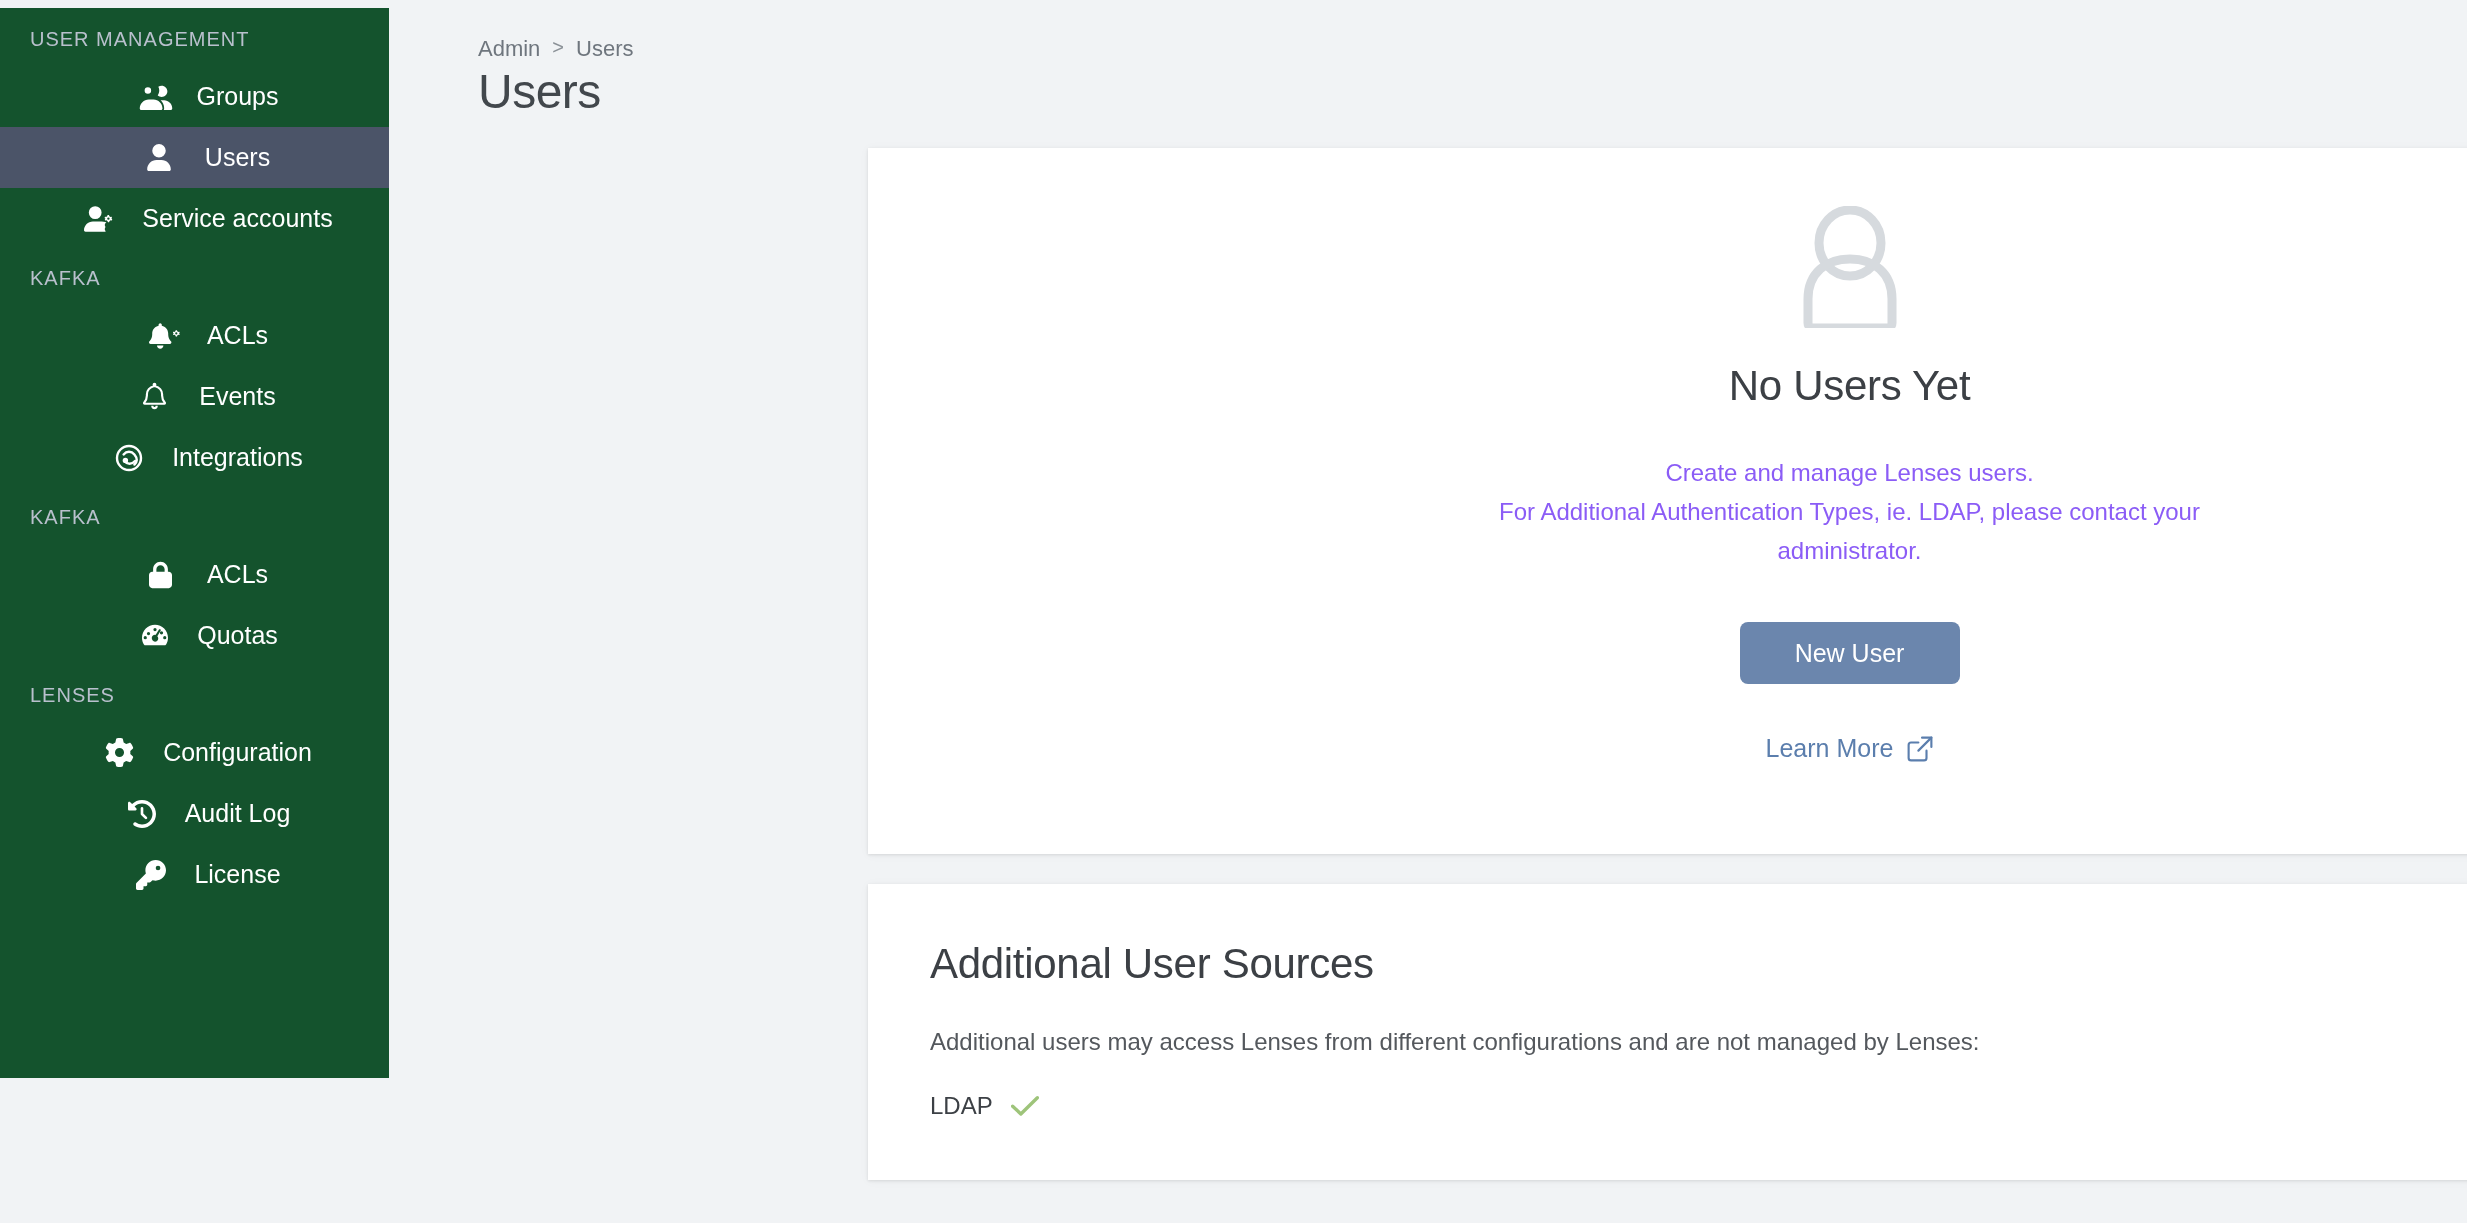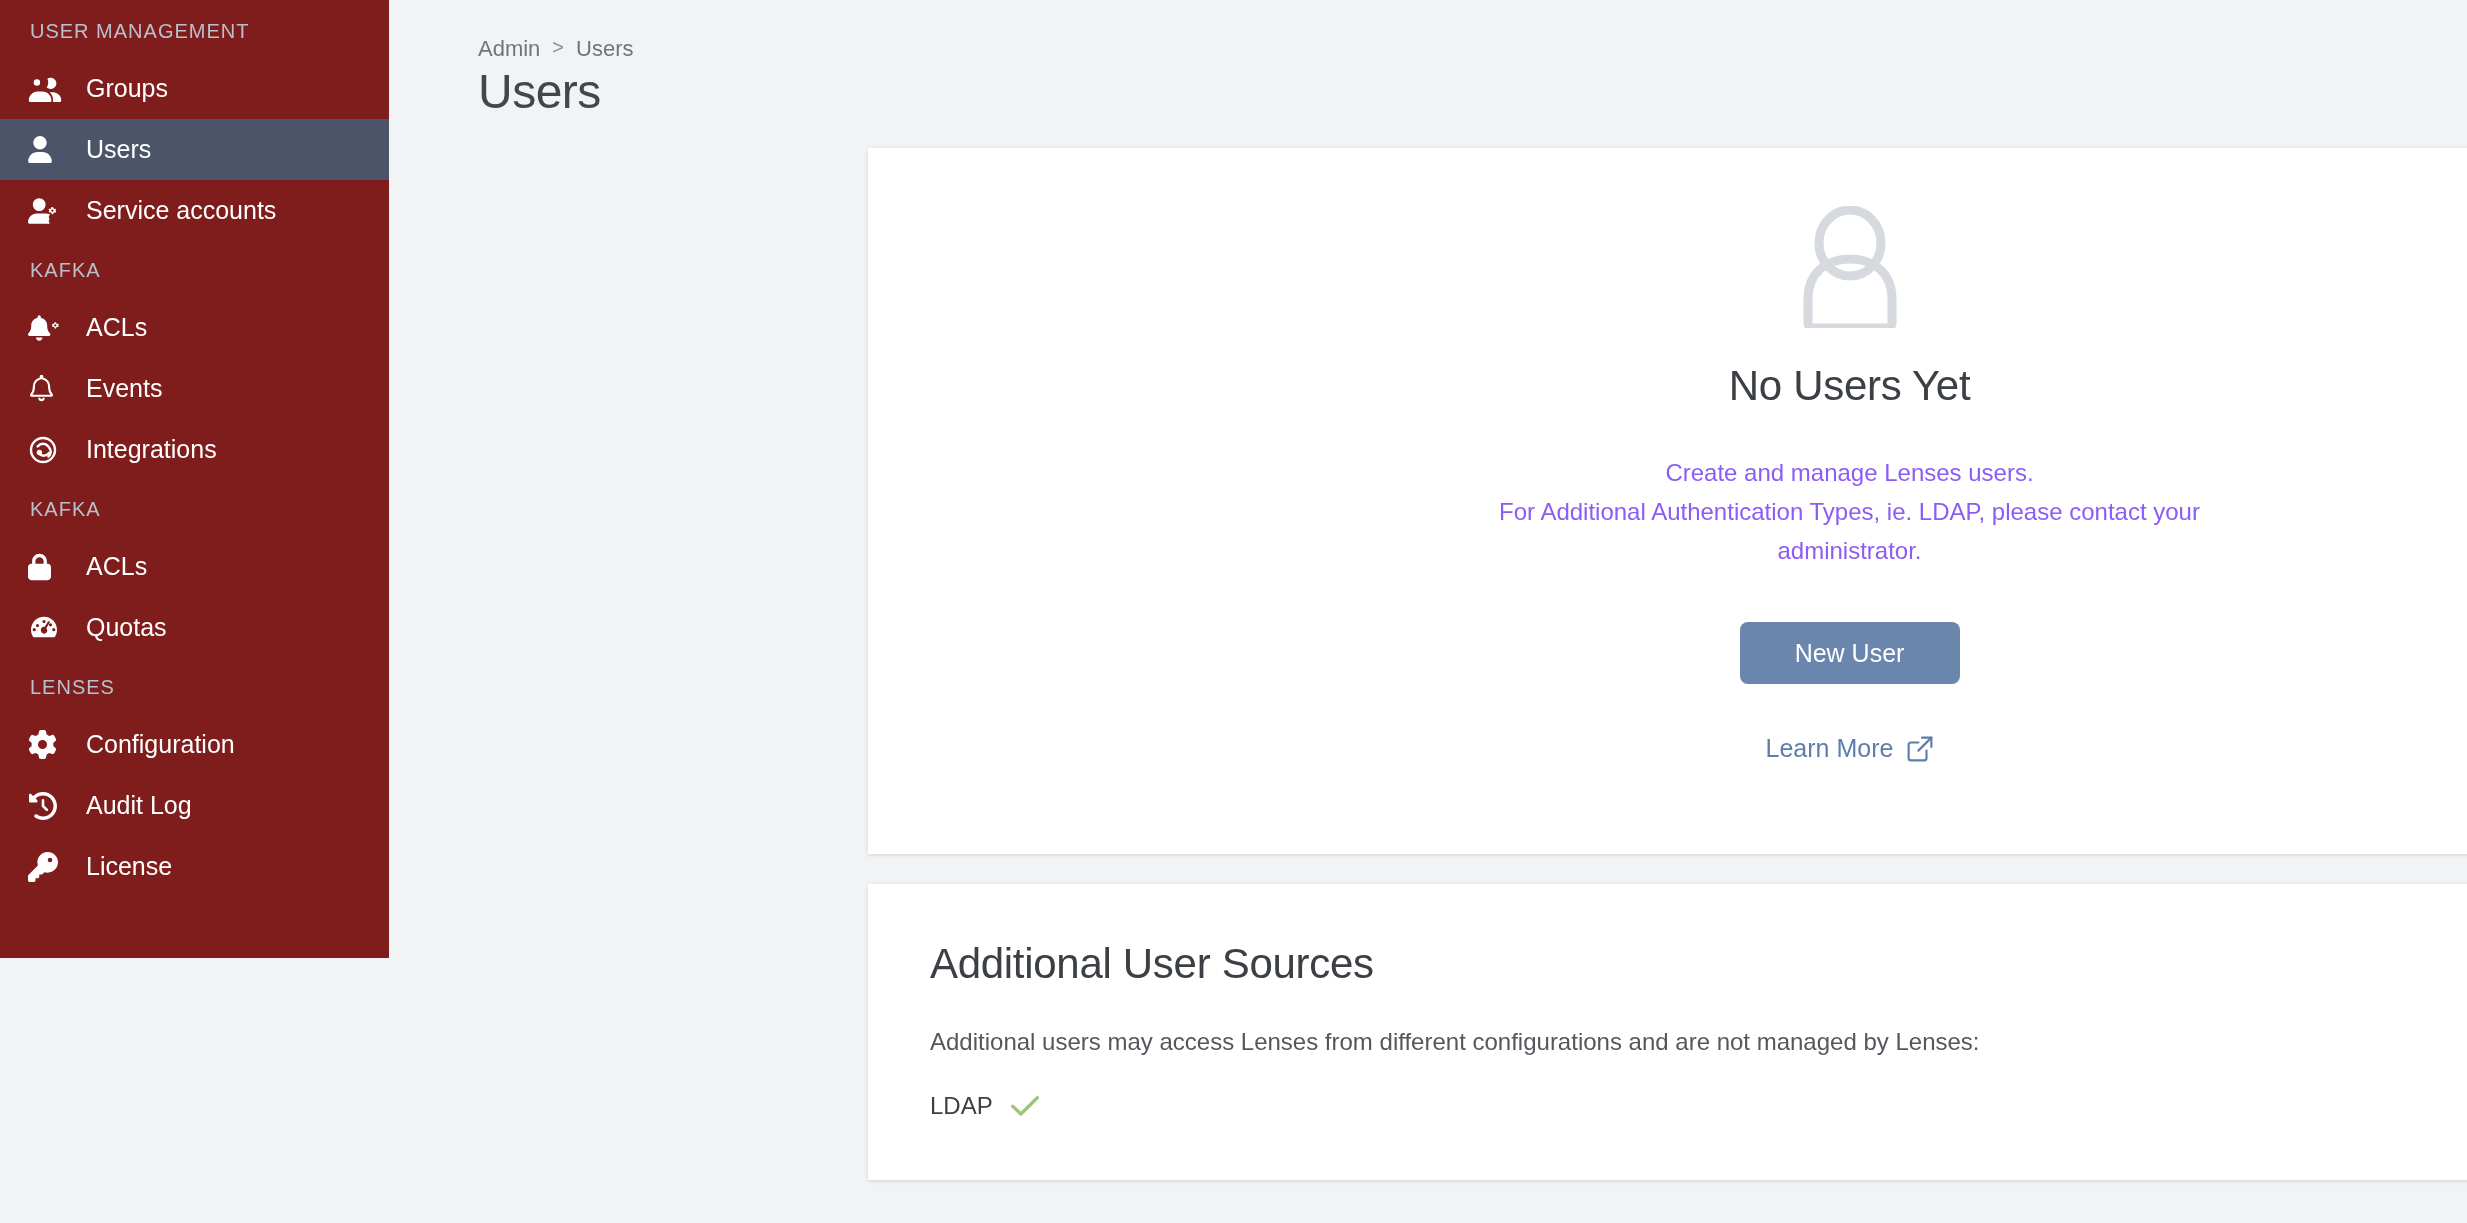--- a/index.html
+++ b/index.html
@@ -15,24 +15,25 @@
   .app {
     display: flex;
     width: 2467px;
     height: 1223px;
   }
 
   
   .sidebar {
     width: 389px;
     min-width: 389px;
-    height: 958px;
-    background: #7f1d1d;
+    height: 1070px;
+    background: #14532d;
     padding-top: 18px;
     overflow: hidden;
+    margin-top: 8px;
   }
 
   .nav-section-title {
     color: #b9c0cd;
     font-size: 20px;
     letter-spacing: 1.0px;
     padding: 0 0 0 30px;
     margin-top: 16px;
     margin-bottom: 14px;
     height: 26px;
@@ -44,20 +45,21 @@
 
   .nav-item {
     display: flex;
     align-items: center;
     height: 61px;
     padding-left: 28px;
     color: #ffffff;
     font-size: 25px;
     white-space: nowrap;
     cursor: pointer;
+    justify-content: center;
   }
   .nav-item.active { background: #4b5468; }
 
   .nav-icon {
     width: 44px;
     min-width: 44px;
     height: 30px;
     display: flex;
     align-items: center;
     justify-content: flex-start;

